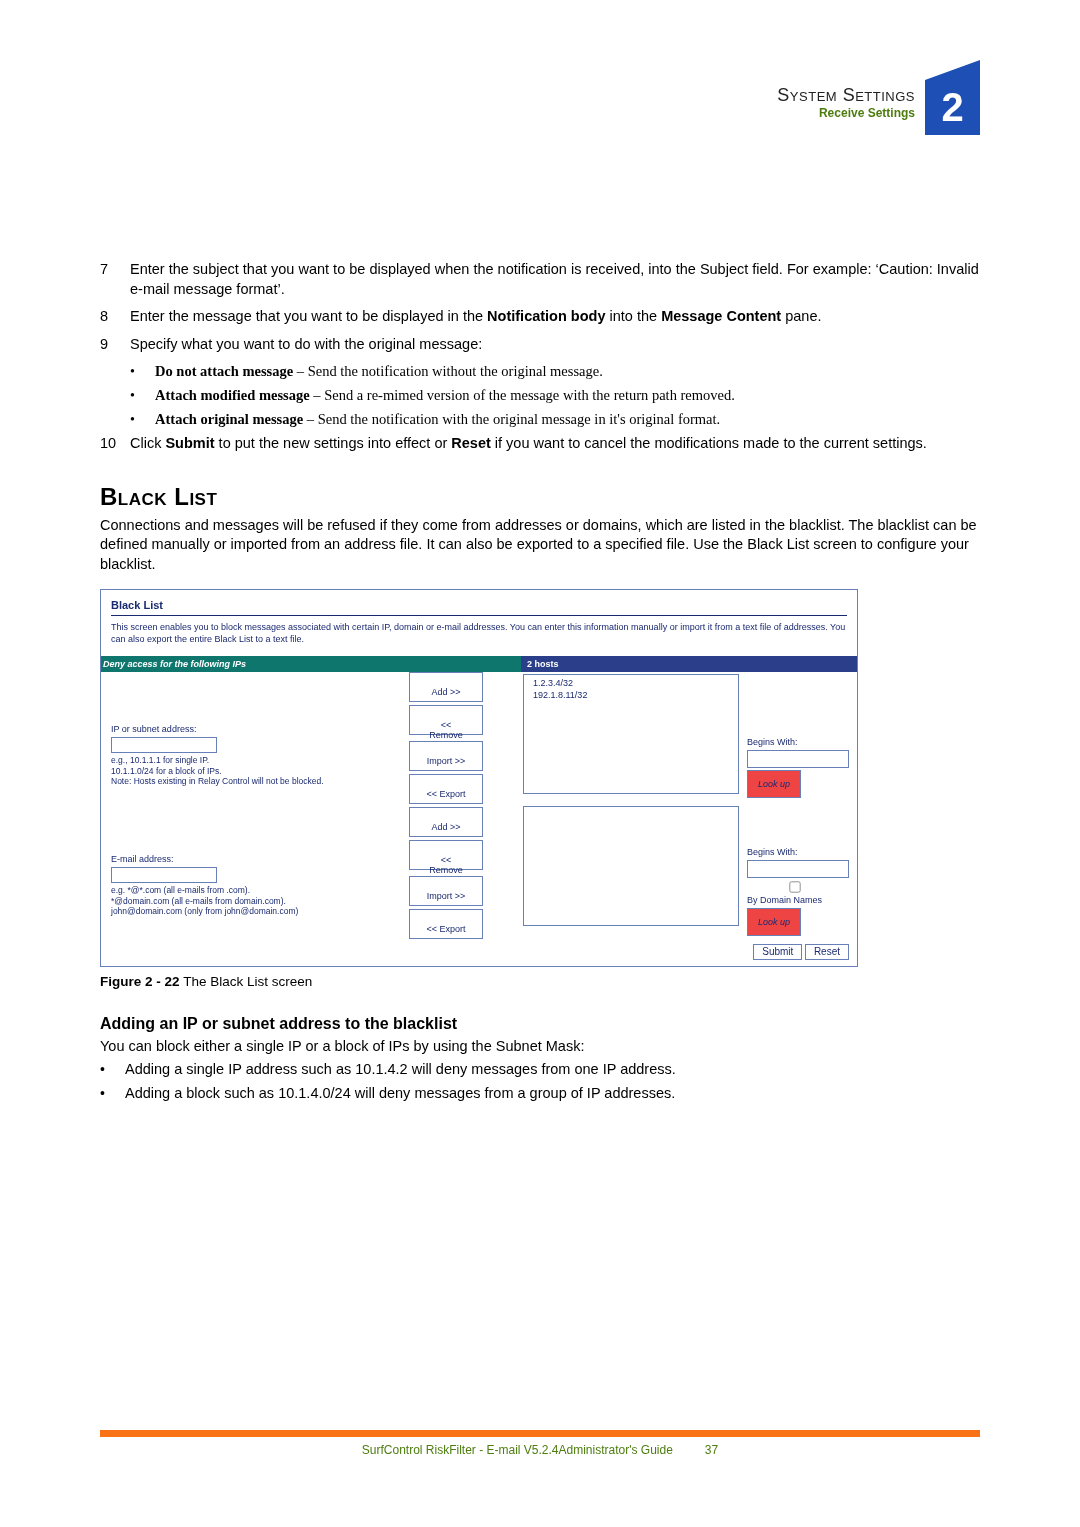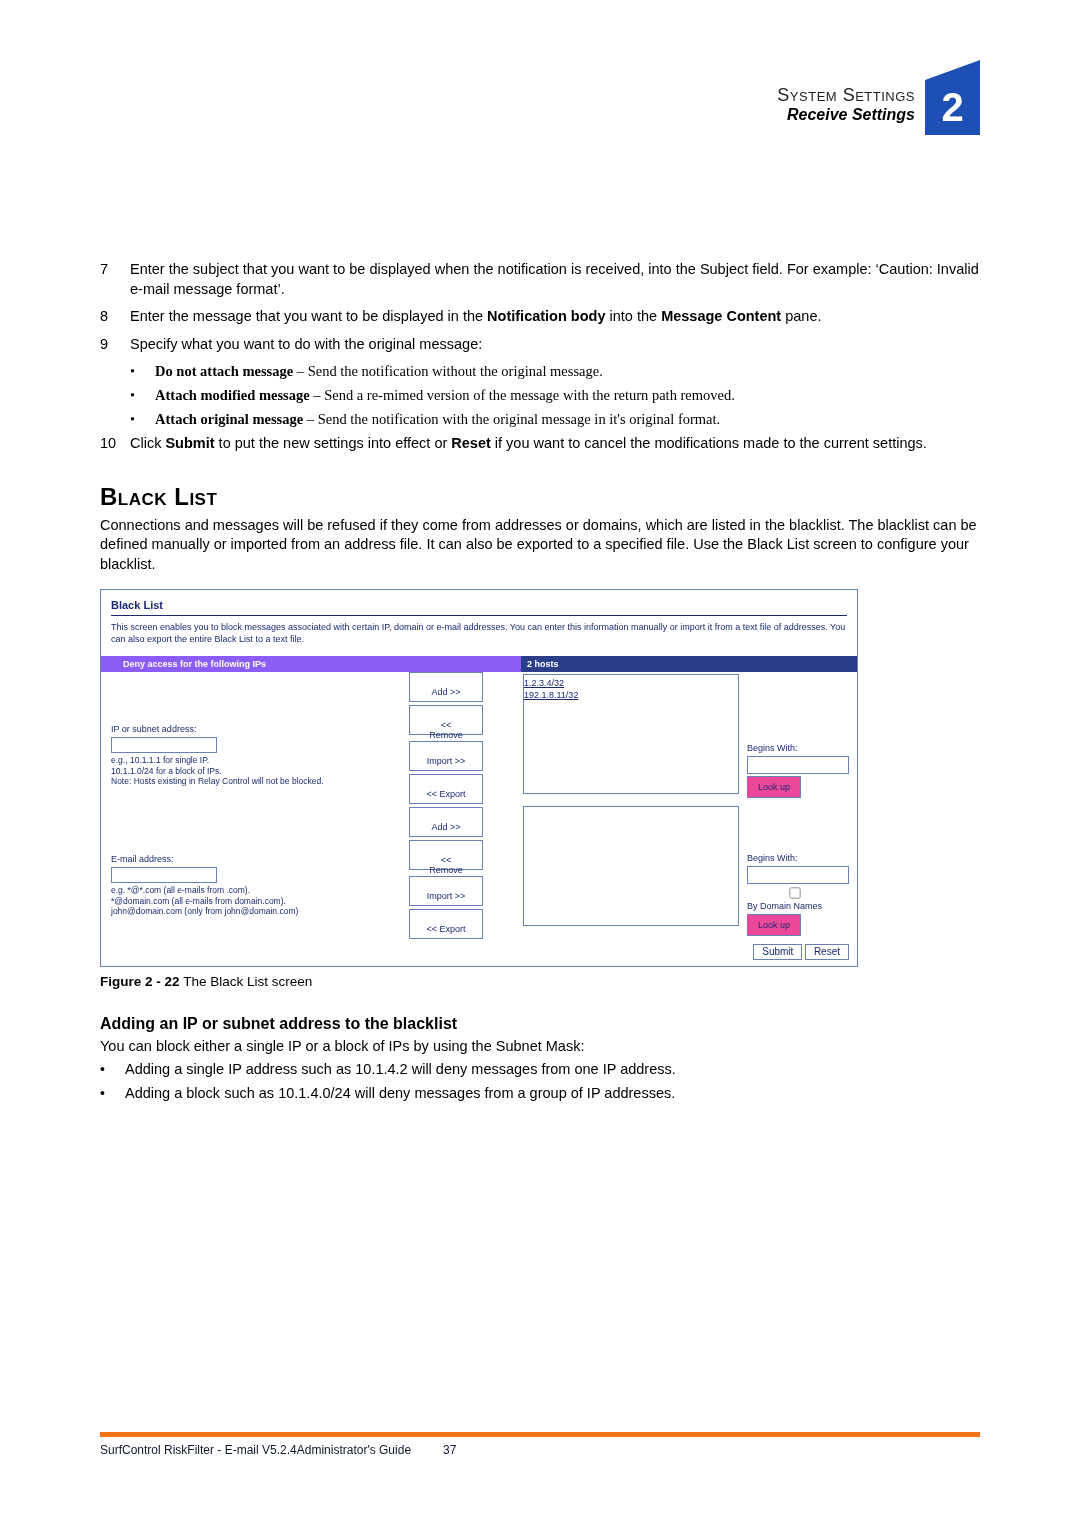--- a/index.html
+++ b/index.html
@@ -30,24 +30,23 @@
     text-align: right;
   }
   .hdr .title1 {
     font-variant: small-caps;
     font-weight: normal;
     font-size: 18px;
     letter-spacing: 0.5px;
     color: #222;
   }
   .hdr .title2 {
-    font-style: italic;
     font-weight: bold;
-    font-size: 16px;
-    color: #000000;
+    font-size: 12px;
+    color: #4d7c0f;
   }
   .hdr .badge {
     position: absolute;
     right: 0;
     top: 0;
     width: 55px;
     height: 55px;
     background: #1e4fb4;
     color: #fff;
     font-weight: bold;
@@ -106,46 +105,46 @@
   .fig .fhr { height: 1px; background: #1a2a70; margin: 3px 0 6px 0; }
   .fig .fdesc { font-size: 9px; color: #1a2a70; line-height: 1.3; margin-bottom: 4px; }
   .fig .bar {
     display: flex;
     color: #fff;
     font-weight: bold;
     font-size: 9px;
   }
   .fig .bar .left {
     flex: 0 0 420px;
-    background: #8b5cf6;
-    padding: 2px 22px;
+    background: #0f766e;
+    padding: 2px 2px;
     box-sizing: border-box;
+    font-style: italic;
   }
   .fig .bar .right {
     flex: 1;
     background: #2a3e8a;
     padding: 2px 6px;
     border-left: 0;
     box-sizing: border-box;
   }
   .fig .panel { display: flex; border-bottom: 0; }
   .fig .col1 { flex: 0 0 270px; padding: 19px 6px 6px 10px; box-sizing: border-box; }
   .fig .col2 { flex: 0 0 150px; padding: 6px 4px; box-sizing: border-box; display:flex; flex-direction:column; gap:3px; align-items:center; justify-content:center;}
   .fig .col3 { flex: 0 0 220px; padding: 2px; box-sizing: border-box; }
   .fig .col4 { flex: 1; padding: 6px 10px 6px 6px; box-sizing: border-box; display:flex; flex-direction:column; justify-content:flex-end; gap:3px; }
   .fig .listbox {
     width: 100%;
     height: 120px;
     border: 1px solid #6880b8;
     background: #fff;
-    padding: 2px 0;
+    padding: 2px 9px;
     font-size: 9px;
     box-sizing: border-box;
     white-space: pre;
-    text-decoration: underline;
   }
   .fig input.txtin {
     width: 100px;
     height: 14px;
     border: 1px solid #6880b8;
     font-size: 9px;
     padding: 0 2px;
   }
   .fig button.fig-btn {
     width: 74px;
@@ -154,36 +153,36 @@
     border: 1px solid #6880b8;
     background: #fff;
     color: #1a2a70;
     padding: 14px;
     line-height: 10px;
     cursor: pointer;
   }
   .fig .note { font-size: 8.5px; line-height: 1.25; margin-top: 2px; }
   .fig .lbl { font-size: 9px; margin-bottom: 2px; }
   .fig .lookup input { width: 96px; height: 14px; border: 1px solid #6880b8; font-size: 9px; }
-  .fig .lookup button { width: 54px; height: 22px; border: 1px solid #6880b8; background:#ec4899; font-size:9px; padding:0; line-height:10px; color:#1a2a70; cursor:pointer;}
+  .fig .lookup button { width: 54px; height: 28px; border: 1px solid #6880b8; background:#ef4444; font-size:9px; padding:0; line-height:10px; color:#1a2a70; cursor:pointer;font-style:italic;}
   .fig .actions { text-align: right; padding: 2px 8px 6px 0; }
   .fig .actions button { height: 16px; font-size: 10px; border: 1px solid #6880b8; background:#fff; padding: 0 8px; color:#1a2a70; cursor:pointer; }
   .fig .cb { margin: 0; vertical-align: middle; transform: scale(0.8); }
   
   .footer {
     position: absolute;
     left: 100px;
     right: 100px;
     bottom: 70px;
-    border-top: 5px solid #f97316;
+    border-top: 7px solid #f97316;
     padding-top: 6px;
     display: flex;
-    justify-content: flex-start;
+    justify-content: center;
     font-size: 12px;
-    color: #0f172a;
+    color: #4d7c0f;
   }
   .footer .right { display: flex; gap: 32px; }
 </style>
 </head>
 <body>
 
 <div class="page">
 
   <div class="hdr">
     <div class="txt">

